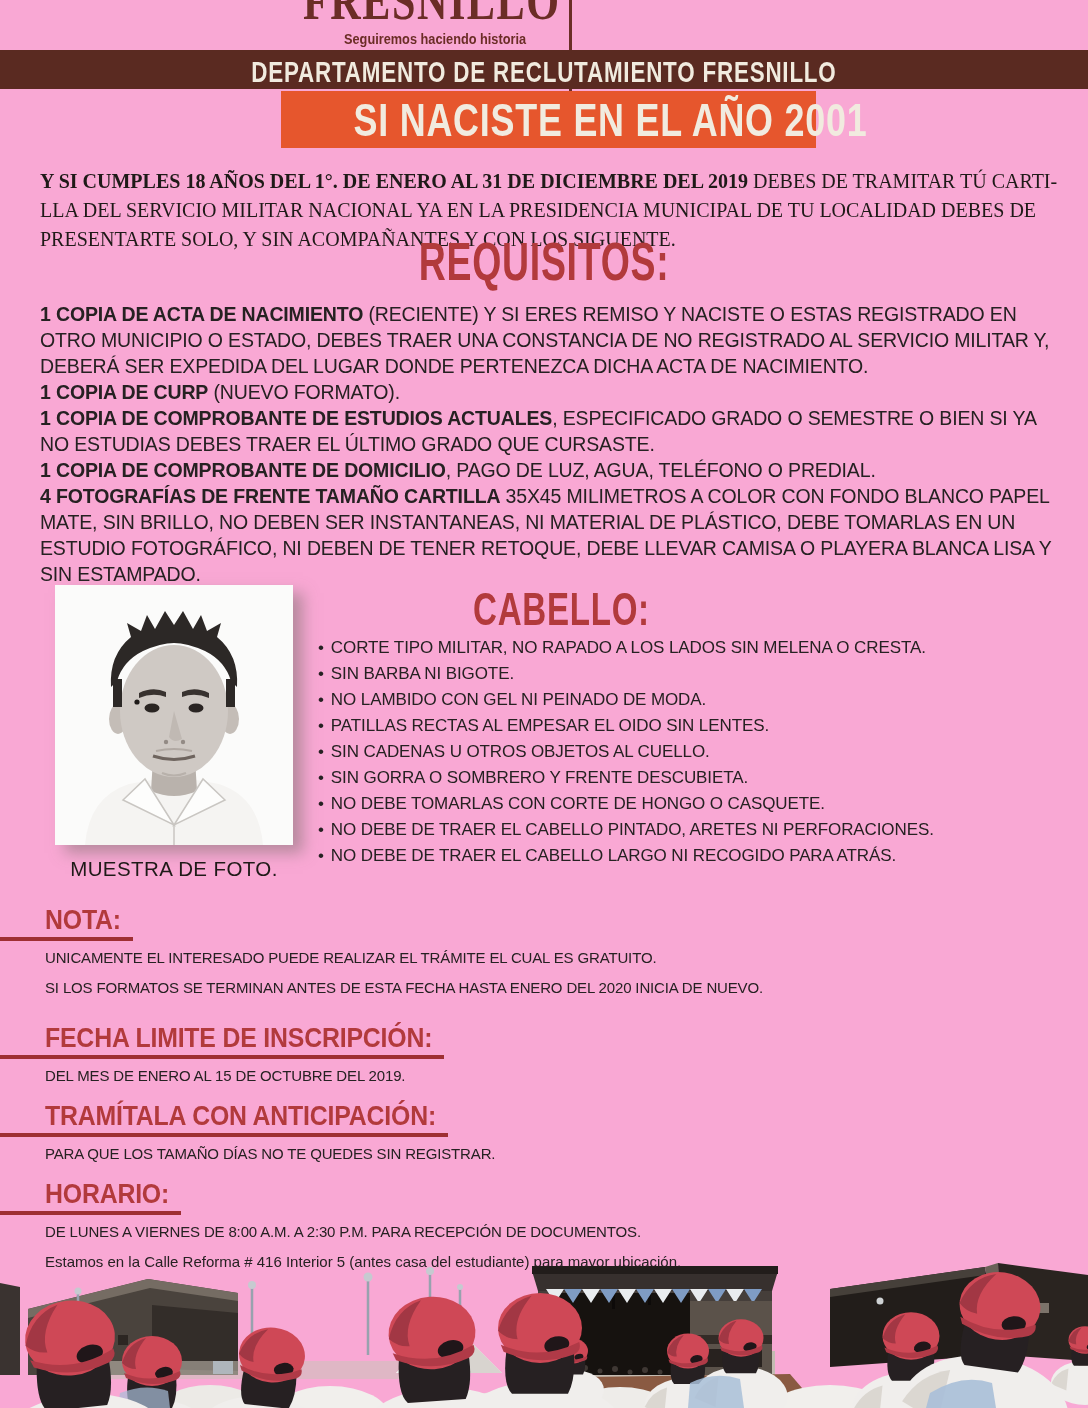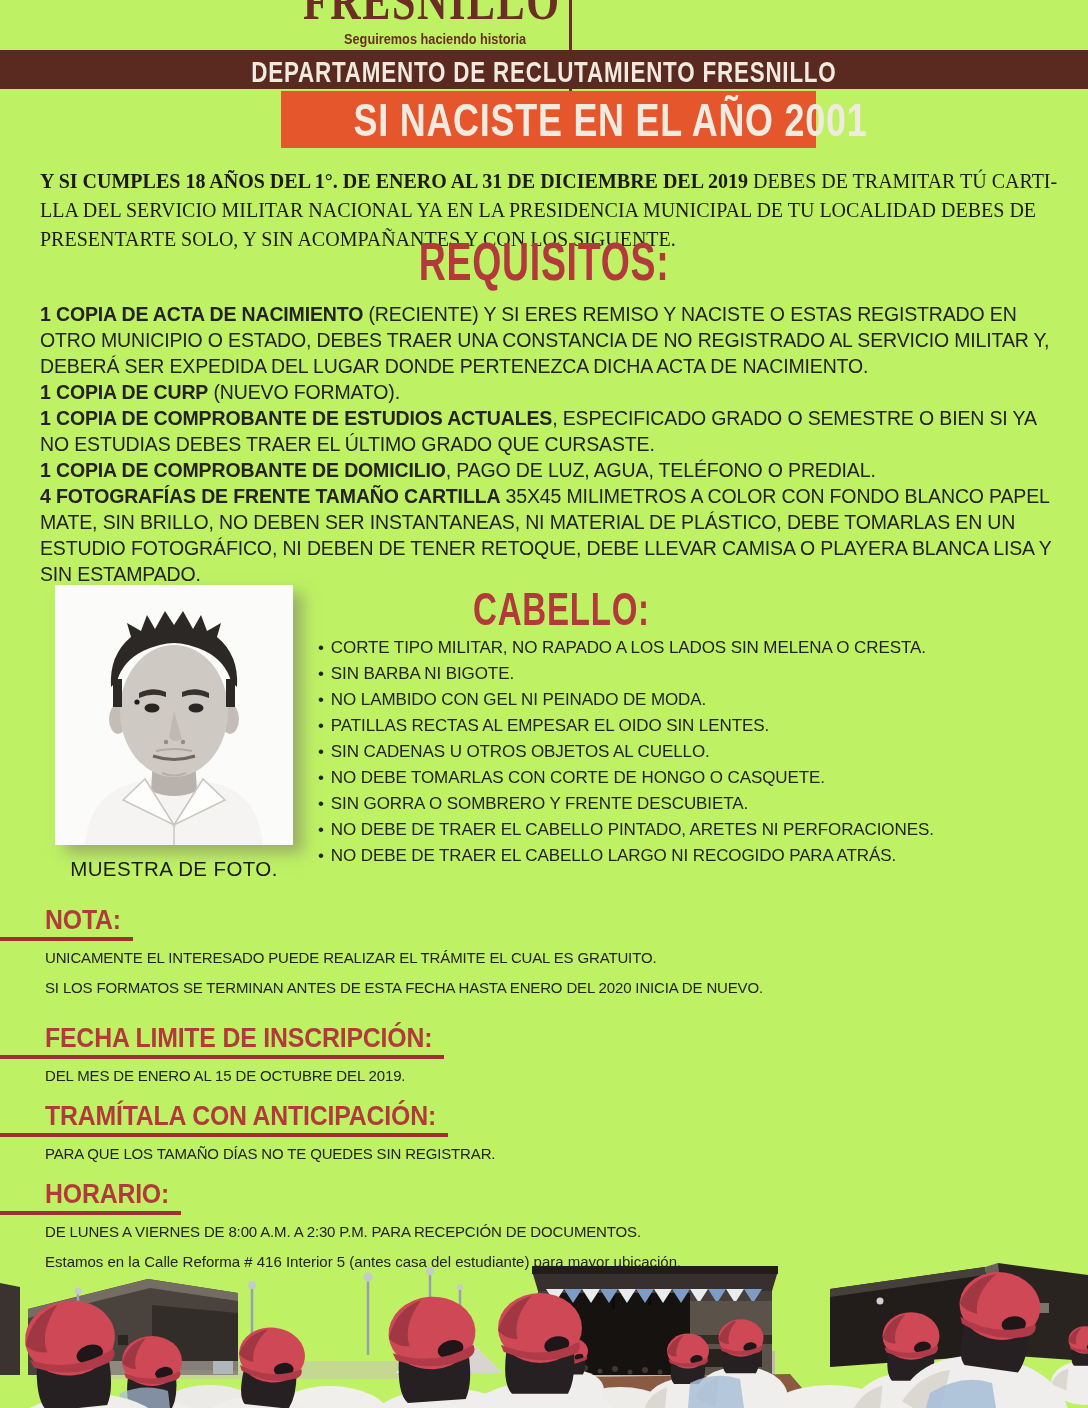--- a/index.html
+++ b/index.html
@@ -1,17 +1,17 @@
 <!DOCTYPE html>
 <html><head>
 <meta charset="utf-8">
 <style>
   html,body { margin:0; padding:0; background:#ffffff; }
   .page {
-    position:relative; width:1088px; height:1408px; background:#bef264;
+    position:relative; width:1088px; height:1408px; background:#f9a8d4;
     overflow:hidden; font-family:"Liberation Sans", sans-serif; color:#262122;
   }
 
   
   .logo-word {
     position:absolute; top:-30px; left:303px;
     font-family:"Liberation Serif", serif; font-weight:bold; font-size:54px;
     letter-spacing:2px; color:#6b2d26; transform:scaleX(0.78); transform-origin:left top;
     white-space:nowrap;
   }
@@ -153,22 +153,22 @@
   <div class="cabello">
     <div class="cabello-title-wrap">
       <span class="big-red">CABELLO:</span>
     </div>
     <div class="cabello-bullets">
       <div class="cab-bullet"><span class="dot">•</span><span>CORTE TIPO MILITAR, NO RAPADO A LOS LADOS SIN MELENA O CRESTA.</span></div>
       <div class="cab-bullet"><span class="dot">•</span><span>SIN BARBA NI BIGOTE.</span></div>
       <div class="cab-bullet"><span class="dot">•</span><span>NO LAMBIDO CON GEL NI PEINADO DE MODA.</span></div>
       <div class="cab-bullet"><span class="dot">•</span><span>PATILLAS RECTAS AL EMPESAR EL OIDO SIN LENTES.</span></div>
       <div class="cab-bullet"><span class="dot">•</span><span>SIN CADENAS U OTROS OBJETOS AL CUELLO.</span></div>
+      <div class="cab-bullet"><span class="dot">•</span><span>SIN GORRA O SOMBRERO Y FRENTE DESCUBIETA.</span></div>
       <div class="cab-bullet"><span class="dot">•</span><span>NO DEBE TOMARLAS CON CORTE DE HONGO O CASQUETE.</span></div>
-      <div class="cab-bullet"><span class="dot">•</span><span>SIN GORRA O SOMBRERO Y FRENTE DESCUBIETA.</span></div>
       <div class="cab-bullet"><span class="dot">•</span><span>NO DEBE DE TRAER EL CABELLO PINTADO, ARETES NI PERFORACIONES.</span></div>
       <div class="cab-bullet"><span class="dot">•</span><span>NO DEBE DE TRAER EL CABELLO LARGO NI RECOGIDO PARA  ATRÁS.</span></div>
     </div>
   </div>
 
   <div class="sections">
     <div class="section mb-a">
       <div class="sec-head-row">
         <span class="sec-head">NOTA:</span>
         <div class="sec-rule" style="width: 132.886px;"></div>

